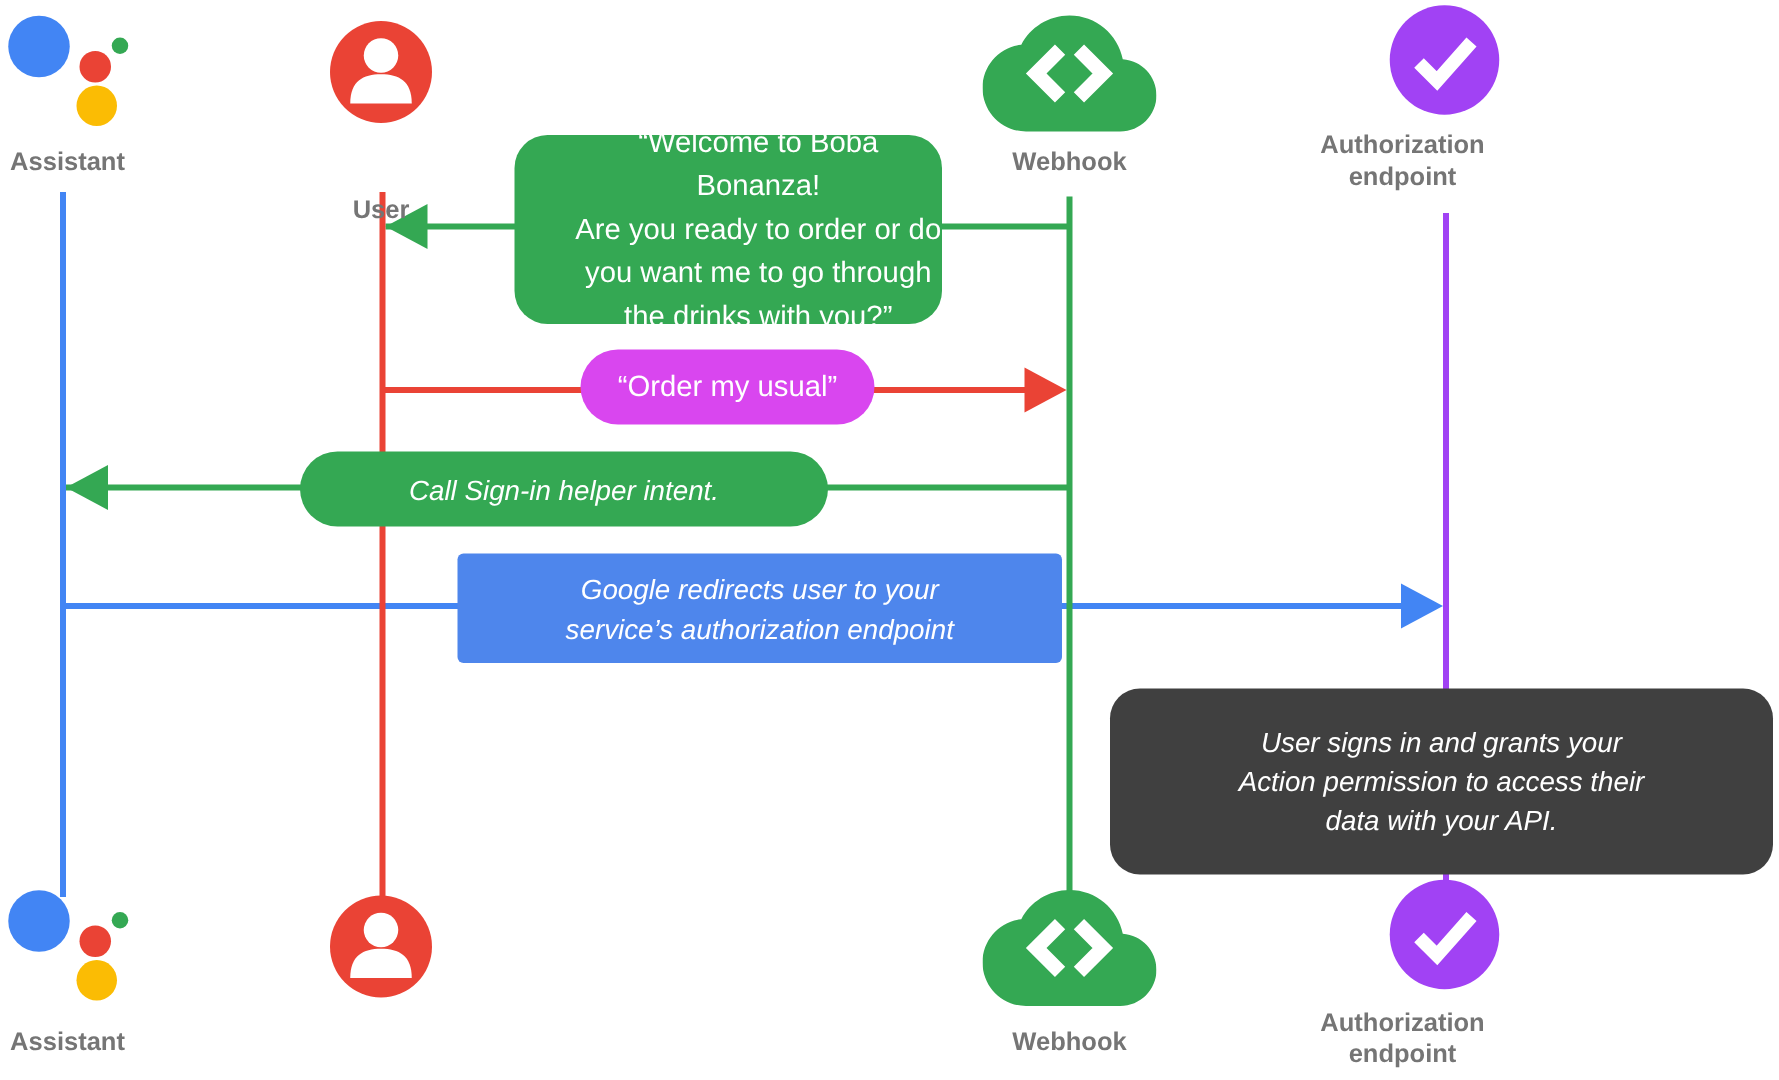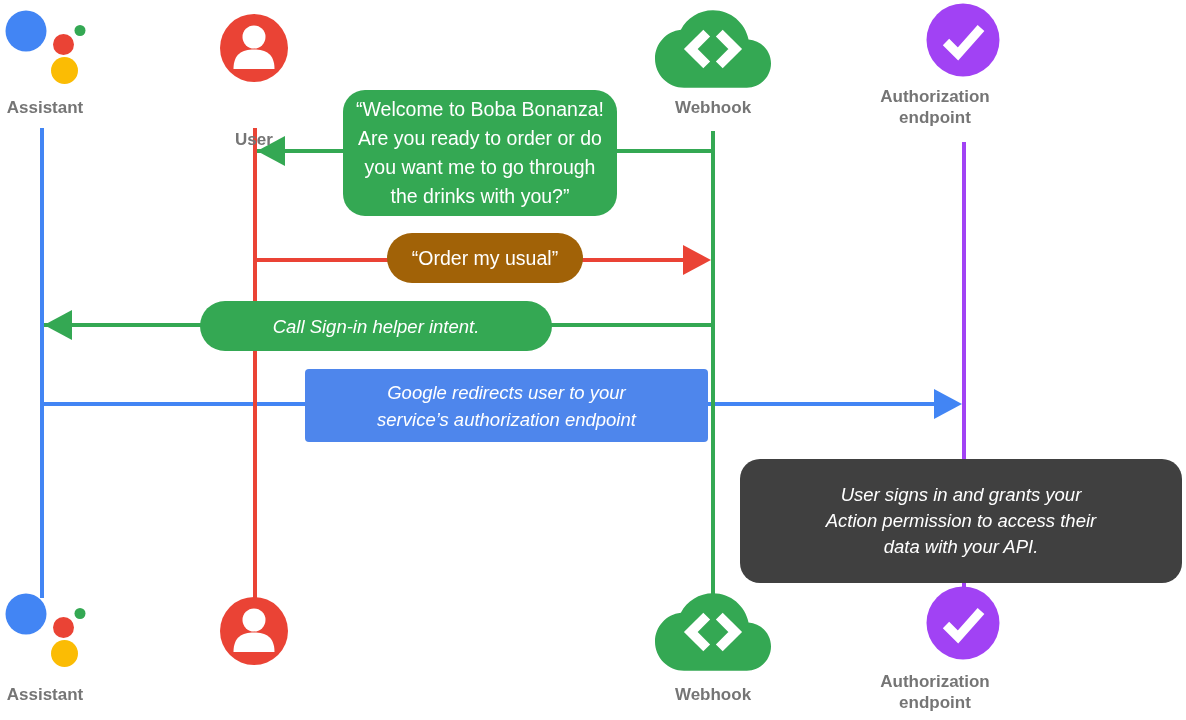--- a/index.html
+++ b/index.html
@@ -21,22 +21,22 @@
   .ahead{position:absolute;width:0;height:0;z-index:2;border-top:15px solid transparent;border-bottom:15px solid transparent;}
   .h-msg1{left:257px;top:136px;border-right:28px solid #34a853;}
   .h-msg2{left:683px;top:245px;border-left:28px solid #ea4335;}
   .h-msg3{left:44px;top:310px;border-right:28px solid #34a853;}
   .h-msg4{left:934px;top:389px;border-left:28px solid #4285f4;}
   
   .bubble{position:absolute;z-index:3;display:flex;align-items:center;justify-content:center;
           text-align:center;color:#ffffff;white-space:pre-line;}
   .speech{font-family:"Liberation Sans",sans-serif;font-size:19.5px;line-height:29px;font-weight:400;}
   .code{font-family:Liberation Sans, sans-serif;font-style:italic;font-size:18.5px;line-height:27px;}
-  .b-welcome{left:343px;top:90px;width:274px;height:126px;background:#34a853;border-radius:22px;}
-  .b-order{left:387px;top:233px;width:196px;height:50px;background:#a16207;border-radius:25px;}
+  .b-welcome{left:343px;top:90px;width:245px;height:126px;background:#34a853;border-radius:22px;padding-left:40px;}
+  .b-order{left:387px;top:233px;width:196px;height:50px;background:#d946ef;border-radius:25px;}
   .b-signin{left:200px;top:301px;width:352px;height:50px;background:#34a853;border-radius:25px;}
   .b-redirect{left:305px;top:369px;width:403px;height:73px;background:#4e86ec;border-radius:4px;}
   .b-note{left:740px;top:459px;width:442px;height:124px;background:#404040;border-radius:20px;line-height:26px;}
   
   .icon{position:absolute;z-index:4;}
   .alabel{position:absolute;z-index:4;text-align:center;font-weight:700;font-size:17px;line-height:21px;color:#757575;}
   .lab-assistant{left:-15px;width:120px;}
   .lab-user{left:194px;width:120px;margin-top:32px;}
   .lab-webhook{left:653px;width:120px;}
   .lab-auth{left:870px;width:130px;}

